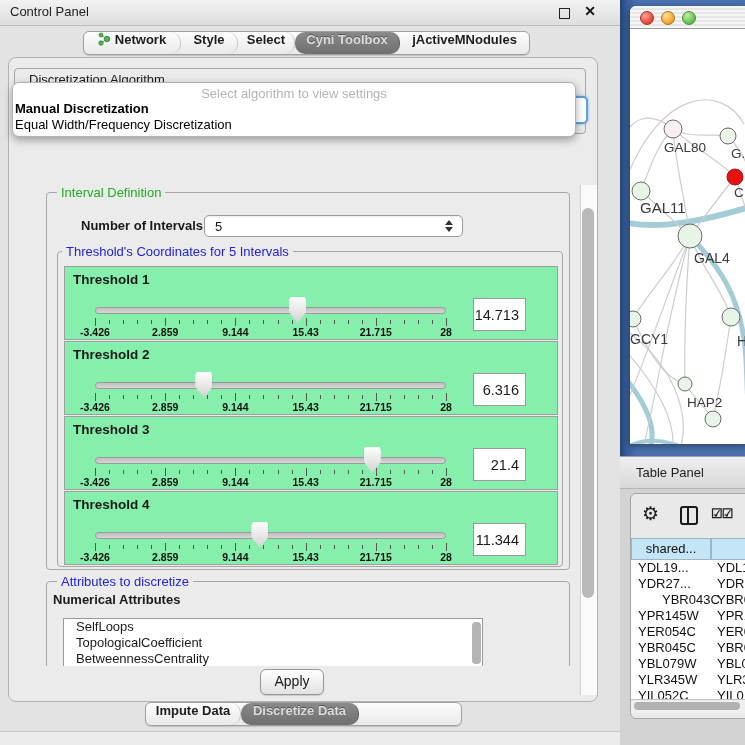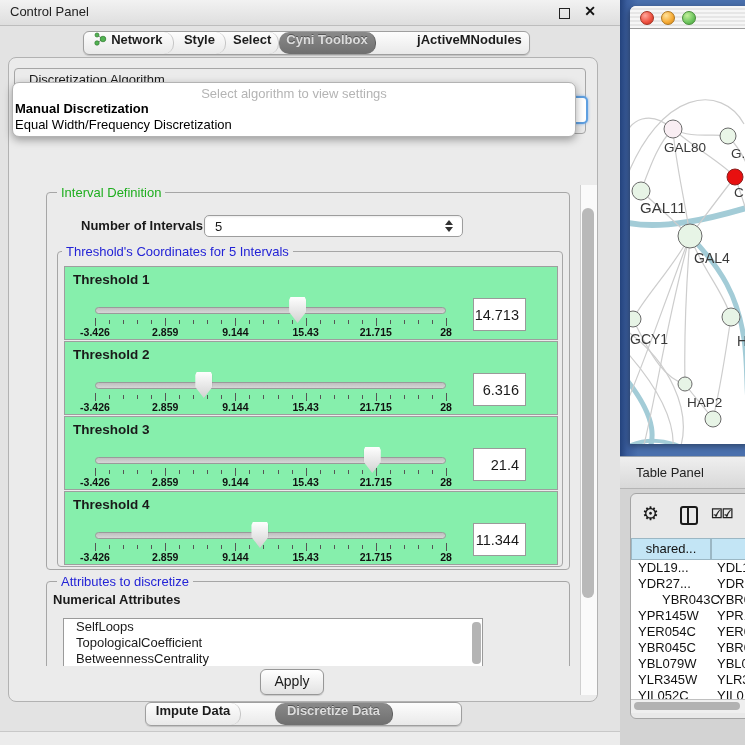--- a/index.html
+++ b/index.html
@@ -11,21 +11,21 @@
   .titlebar{left:0;top:0;width:620px;height:25px;
     background:linear-gradient(#f2f2f2,#dedede);border-bottom:1px solid #bdbdbd;}
   .titlebar .t{position:absolute;left:10px;top:4px;font-size:13px;color:#222;}
   .float-box{position:absolute;right:50px;top:8px;width:9px;height:9px;border:1.5px solid #222;background:transparent;}
   .close-x{position:absolute;right:24px;top:3px;font-size:14px;font-weight:700;color:#111;}
 
   .seg-tabs{display:flex;height:22px;border:1px solid #9f9f9f;border-radius:6px;
     background:linear-gradient(#fdfdfd,#e9e9e9);box-shadow:0 1px 1px rgba(0,0,0,.15);overflow:hidden;}
   .seg{display:flex;justify-content:center;gap:4px;font-size:13px;font-weight:700;color:#1c1c1c;
     border-right:1px solid #c6c6c6;box-sizing:border-box;border-radius:10px;}
-  .seg:last-child{border-right:none;margin-left:34px;}
+  .seg:last-child{border-right:none;}
   .seg.sel{background:linear-gradient(#8a8a8a,#6f6f6f);color:#dcdcdc;border-right:1px solid #5f5f5f;text-shadow:0 -1px 0 #555;}
 
   .outer-box{left:8px;top:57px;width:588px;height:643px;background:#ebebeb;
     border:1px solid #b2b2b2;border-radius:8px;}
 
   .group{position:absolute;border:1px solid #a6a6a6;border-radius:4px;}
   .legend{position:absolute;background:#ebebeb;padding:0 4px;font-size:13px;white-space:nowrap;}
   .legend.green{color:#1fae1f;}
   .legend.blue{color:#2323d6;}
 

